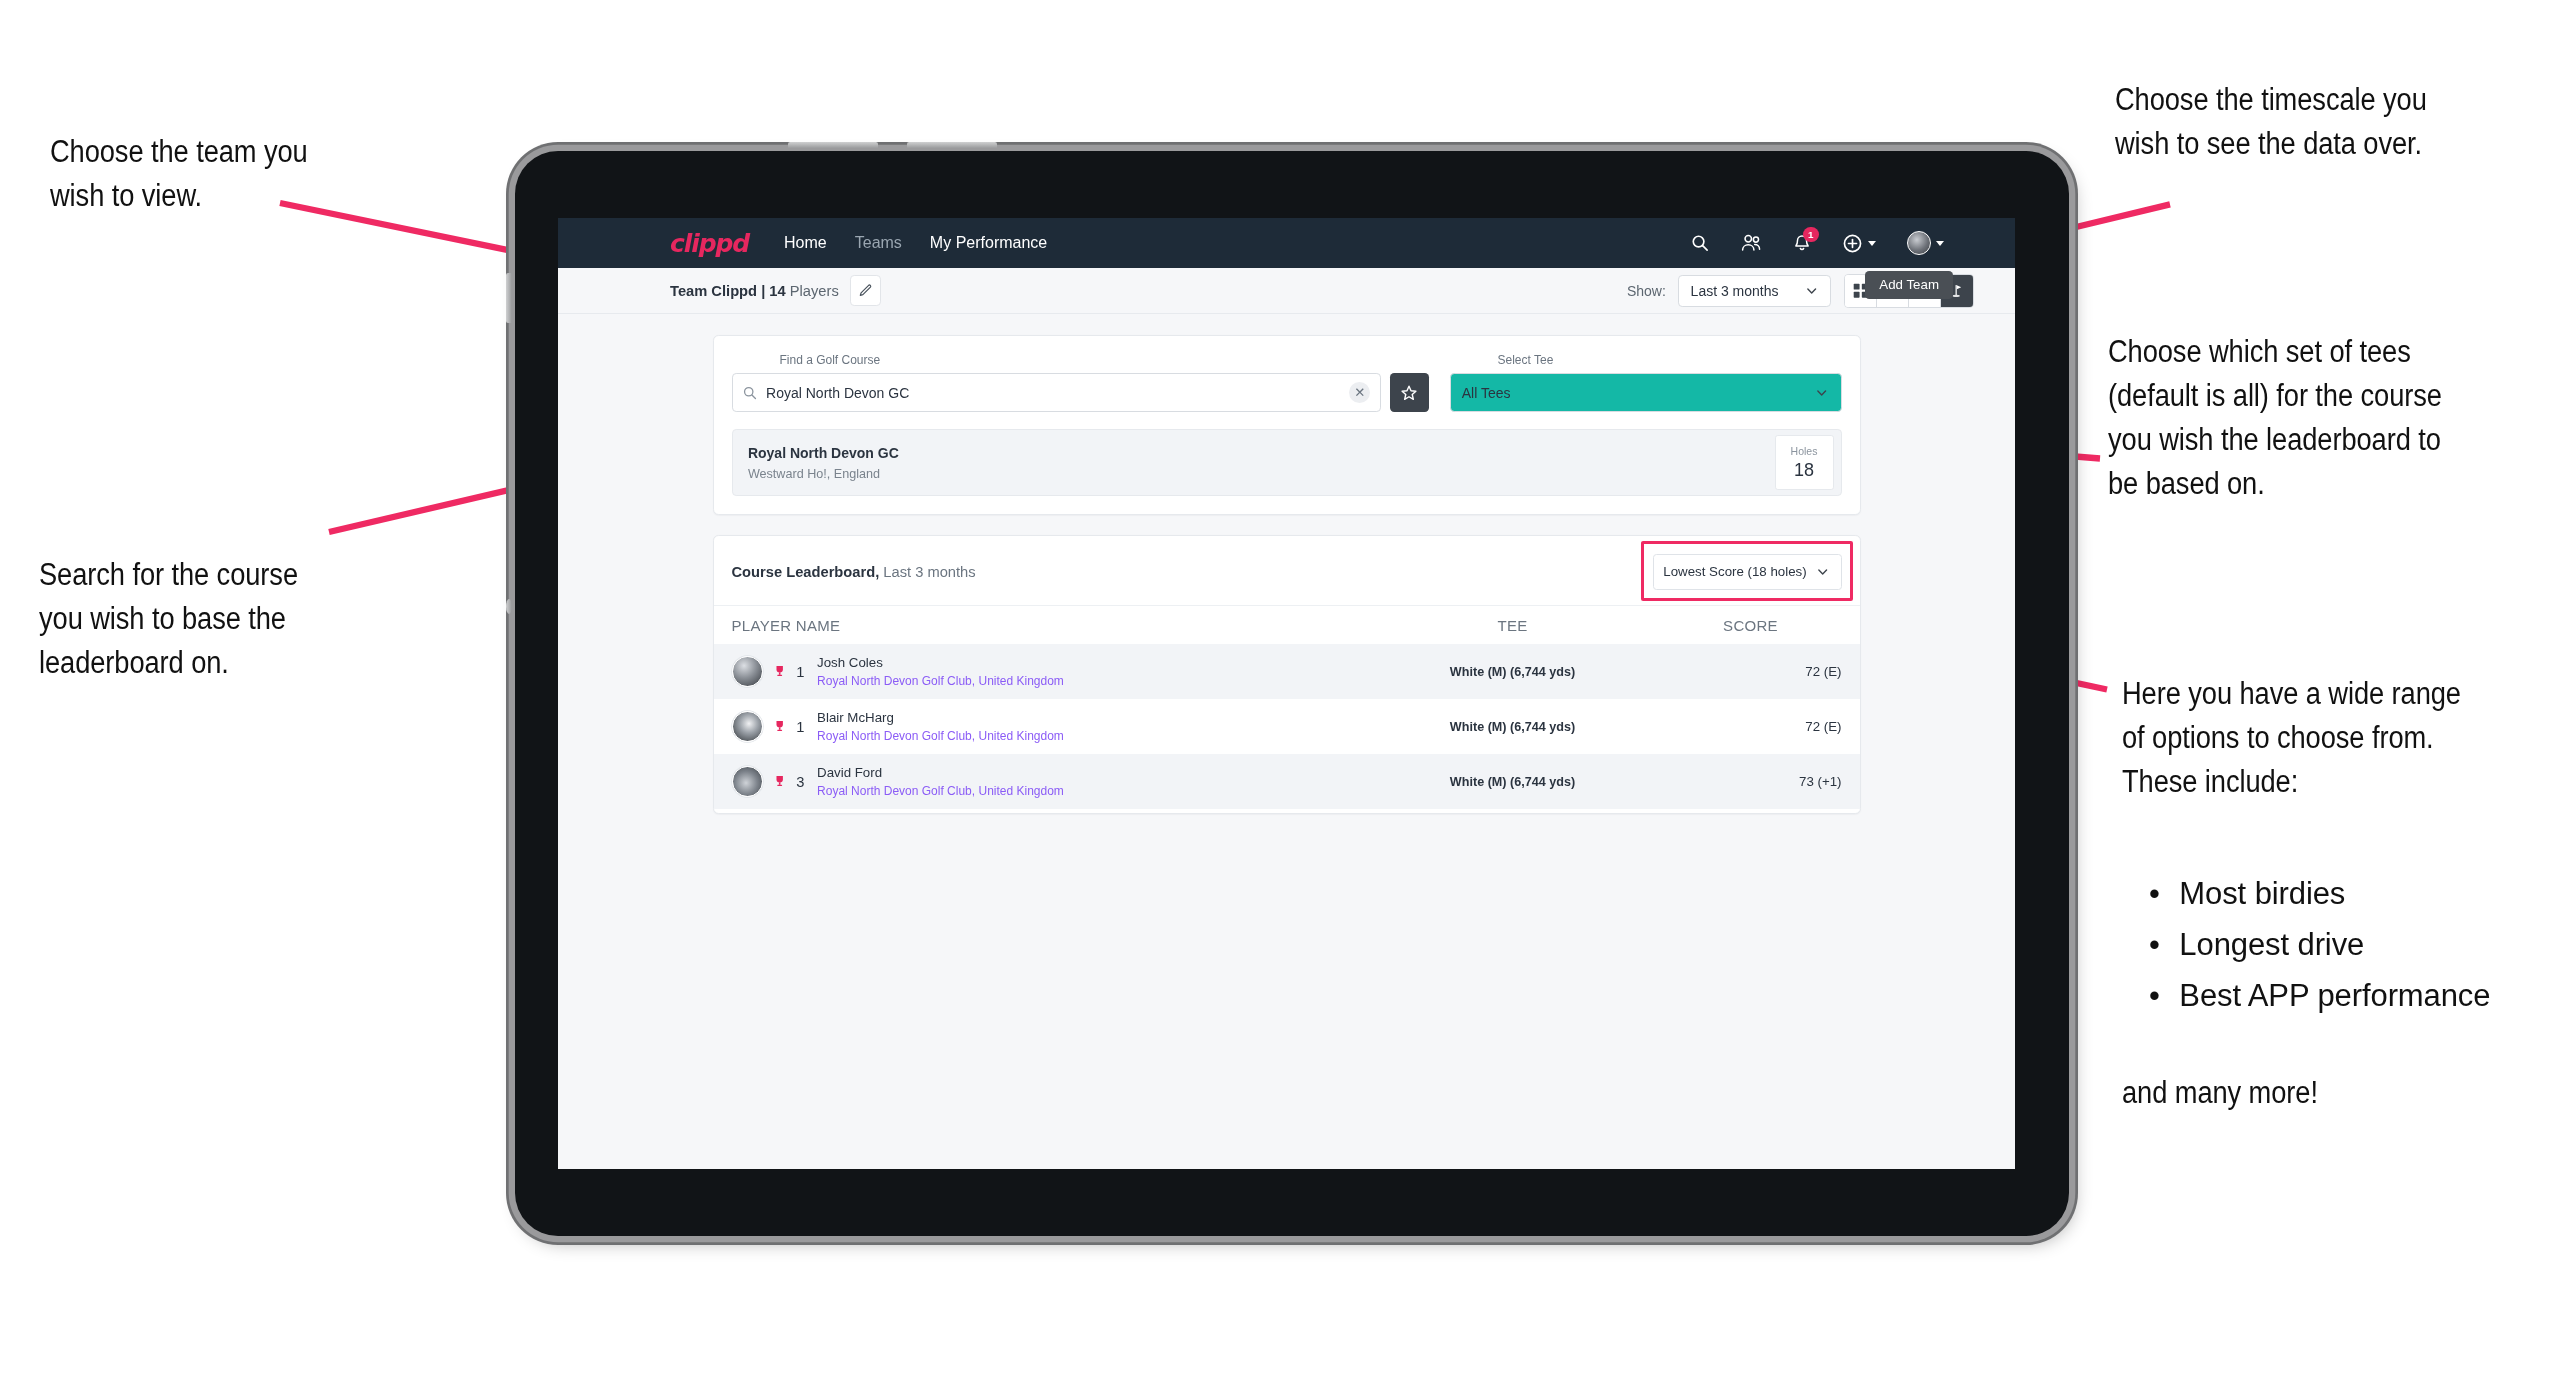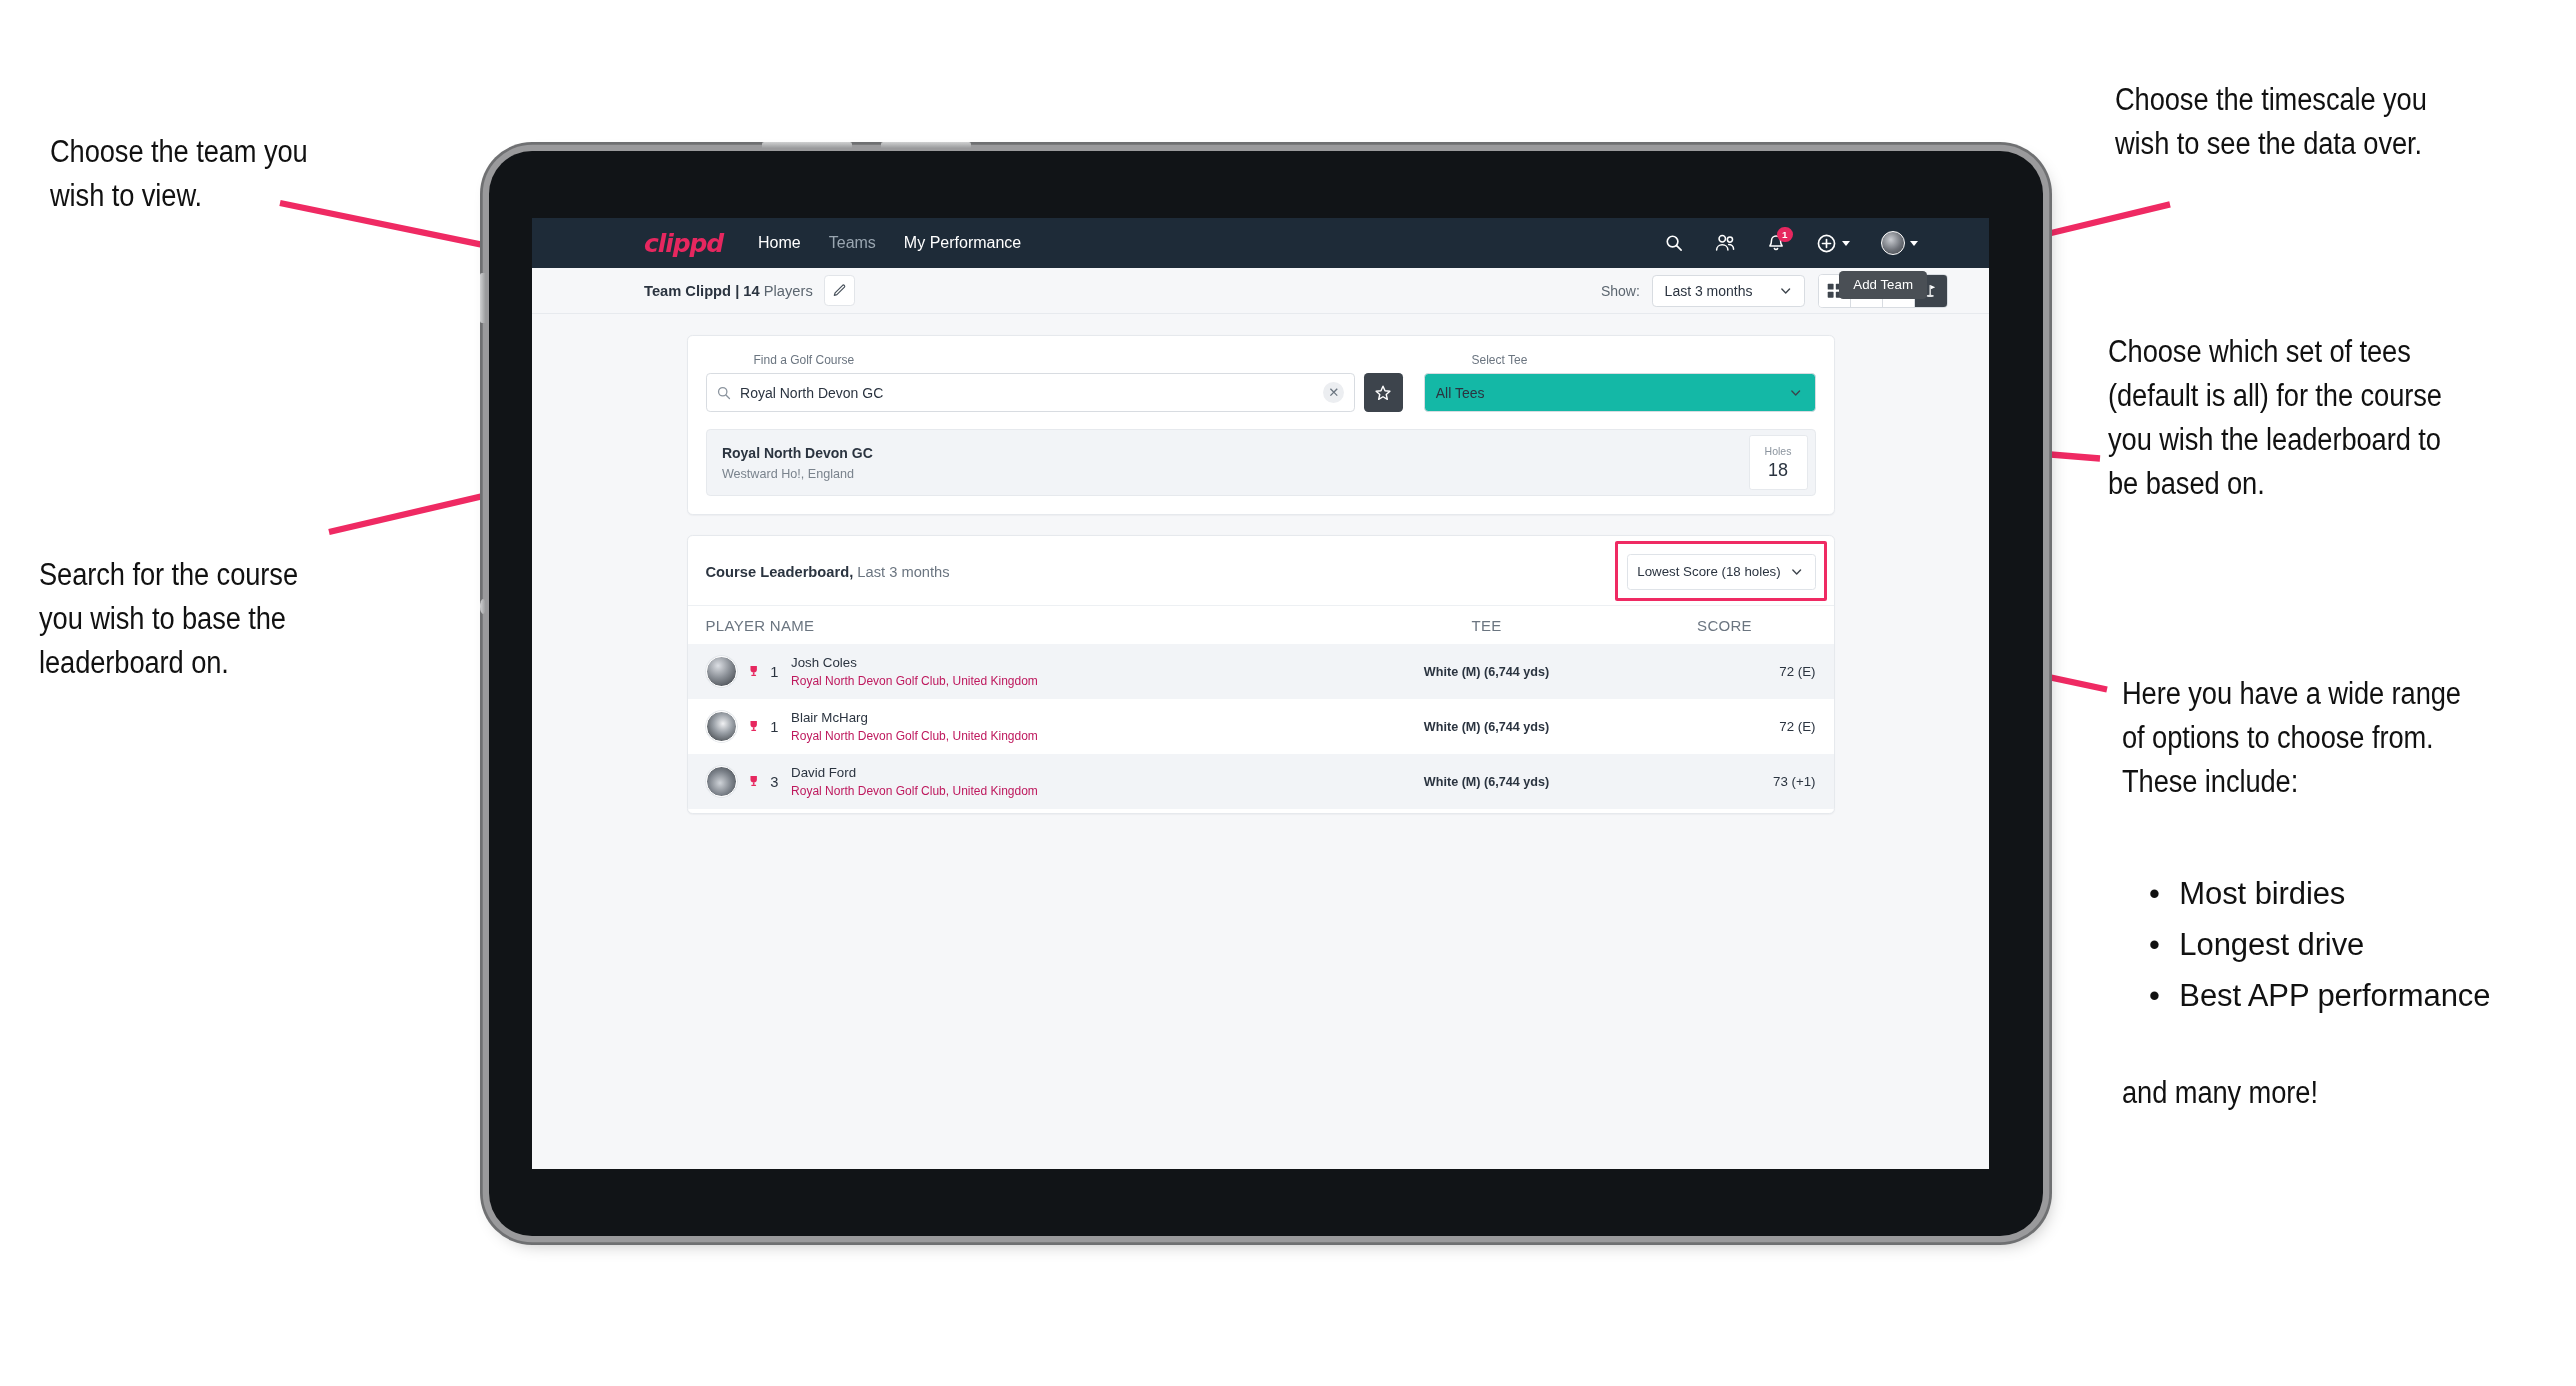--- a/index.html
+++ b/index.html
@@ -21,21 +21,21 @@
     letter-spacing: -0.1px;
     white-space: pre-line;
   }
   .anno.narrow { transform: scaleX(0.88); transform-origin: left top; }
 
   .arrow { position: absolute; pointer-events: none; }
 
   
   #device {
     position: absolute;
-    left: 489px; top: 151px;
+    left: 515px; top: 151px;
     width: 1554px; height: 1085px;
     background: #111417;
     border-radius: 43px;
     box-shadow:
       0 0 0 6.3px #9a9a9c,
       0 0 0 9px #6f7072,
       4.2px 7px 18px rgba(0,0,0,0.30);
     padding-left: 20px;
   }
   #device:before { 
@@ -224,21 +224,21 @@
     border:1.4px solid #fff; box-shadow:0 0 0 0.7px #dfe3e8;
     background: radial-gradient(circle at 38% 30%, #dcdfe4 0%, #8b9097 45%, #33373d 100%);
     flex:none;
   }
   .p-avatar.b2 { background: radial-gradient(circle at 55% 40%, #f0f1f3 0%, #9aa0a7 40%, #2c3034 100%); }
   .p-avatar.b3 { background: radial-gradient(circle at 45% 55%, #cfd3d8 0%, #7d838b 50%, #3b4046 100%); }
   .p-rank { display:flex; align-items:center; gap: 7px; margin: 0 11.2px 0 9.8px; }
   .p-rank-num { font-size: 14.7px; color:#2b3440; min-width: 11.2px; text-align:center; }
   .p-info { display:flex; flex-direction:column; }
   .p-name { font-size: 13.3px; color:#2b3440; }
-  .p-club { font-size: 12px; color:#be185d; margin-top: 4.2px; }
+  .p-club { font-size: 12px; color:#8b5cf6; margin-top: 4.2px; }
   .tee-cell { width: 294px; text-align:center; font-size: 12.6px; font-weight:700; color:#2b3440; }
   .score-cell { width: 182px; text-align:right; font-size: 13.3px; color:#2b3440; }
 </style>
 </head>
 <body>
 
 <div id="root">
 
   <div class="anno narrow" style="left:50px; top:130px; width:448px;">Choose the team you
 wish to view.</div>

